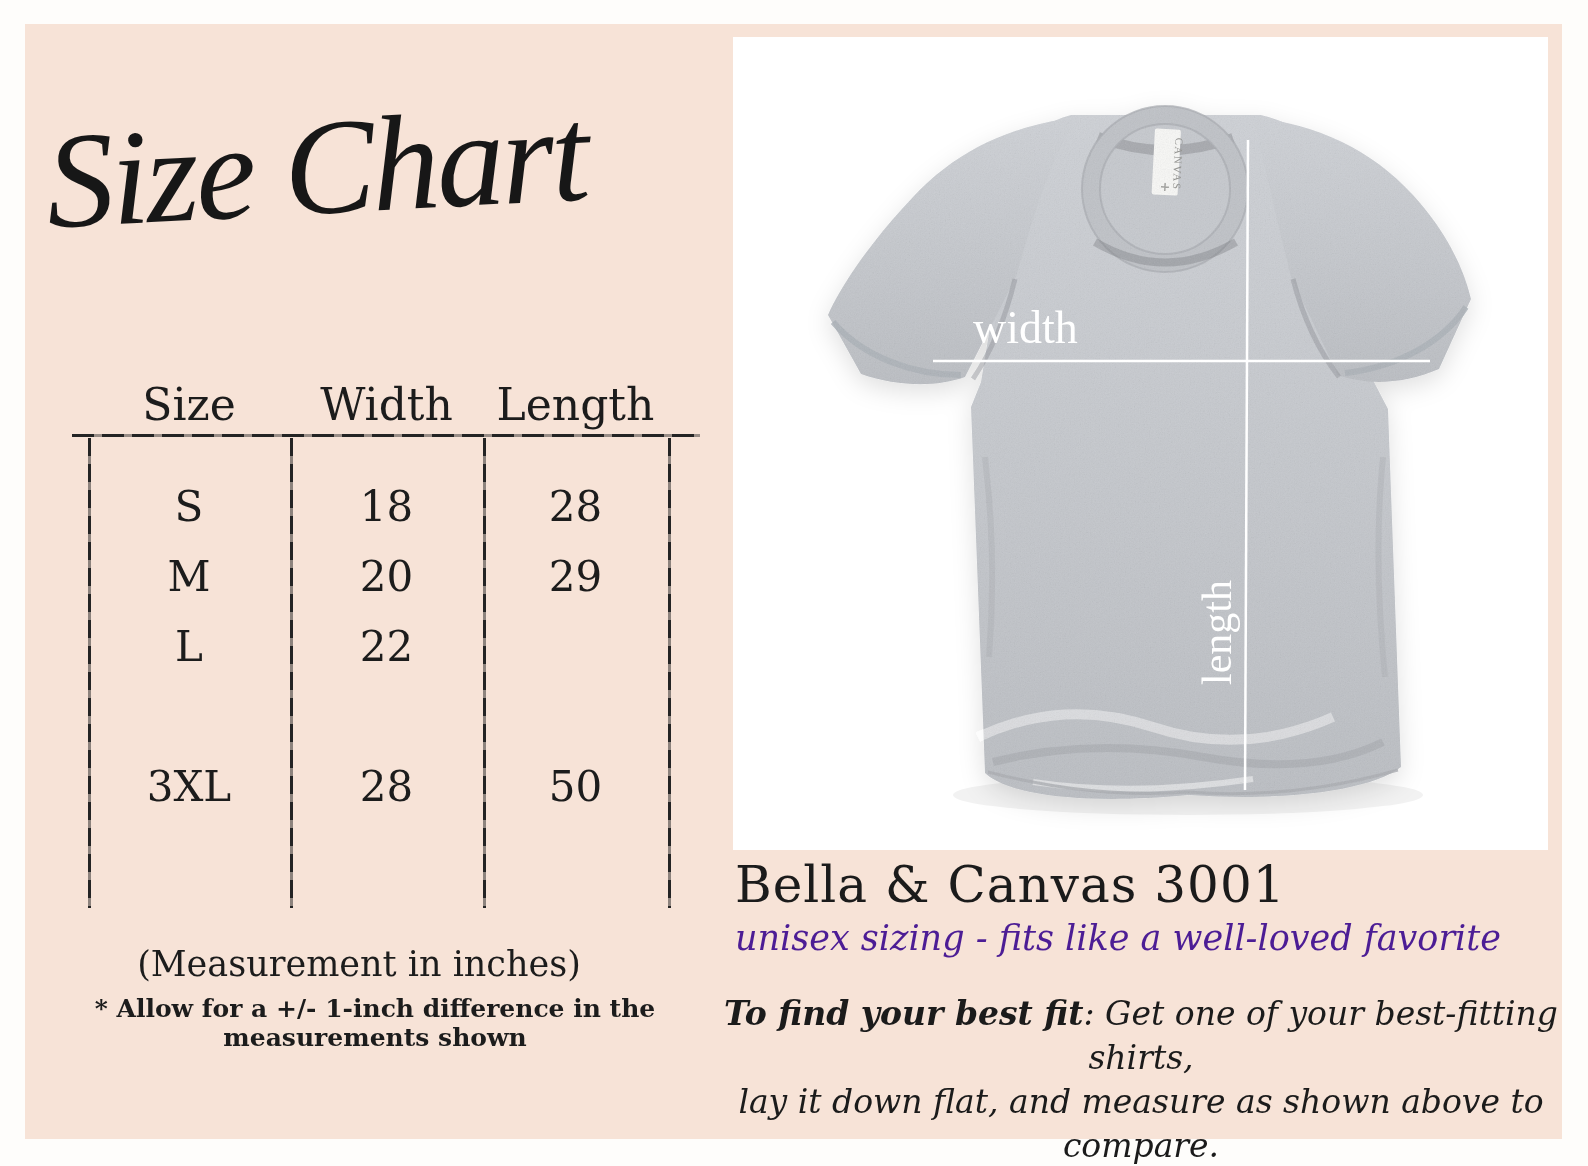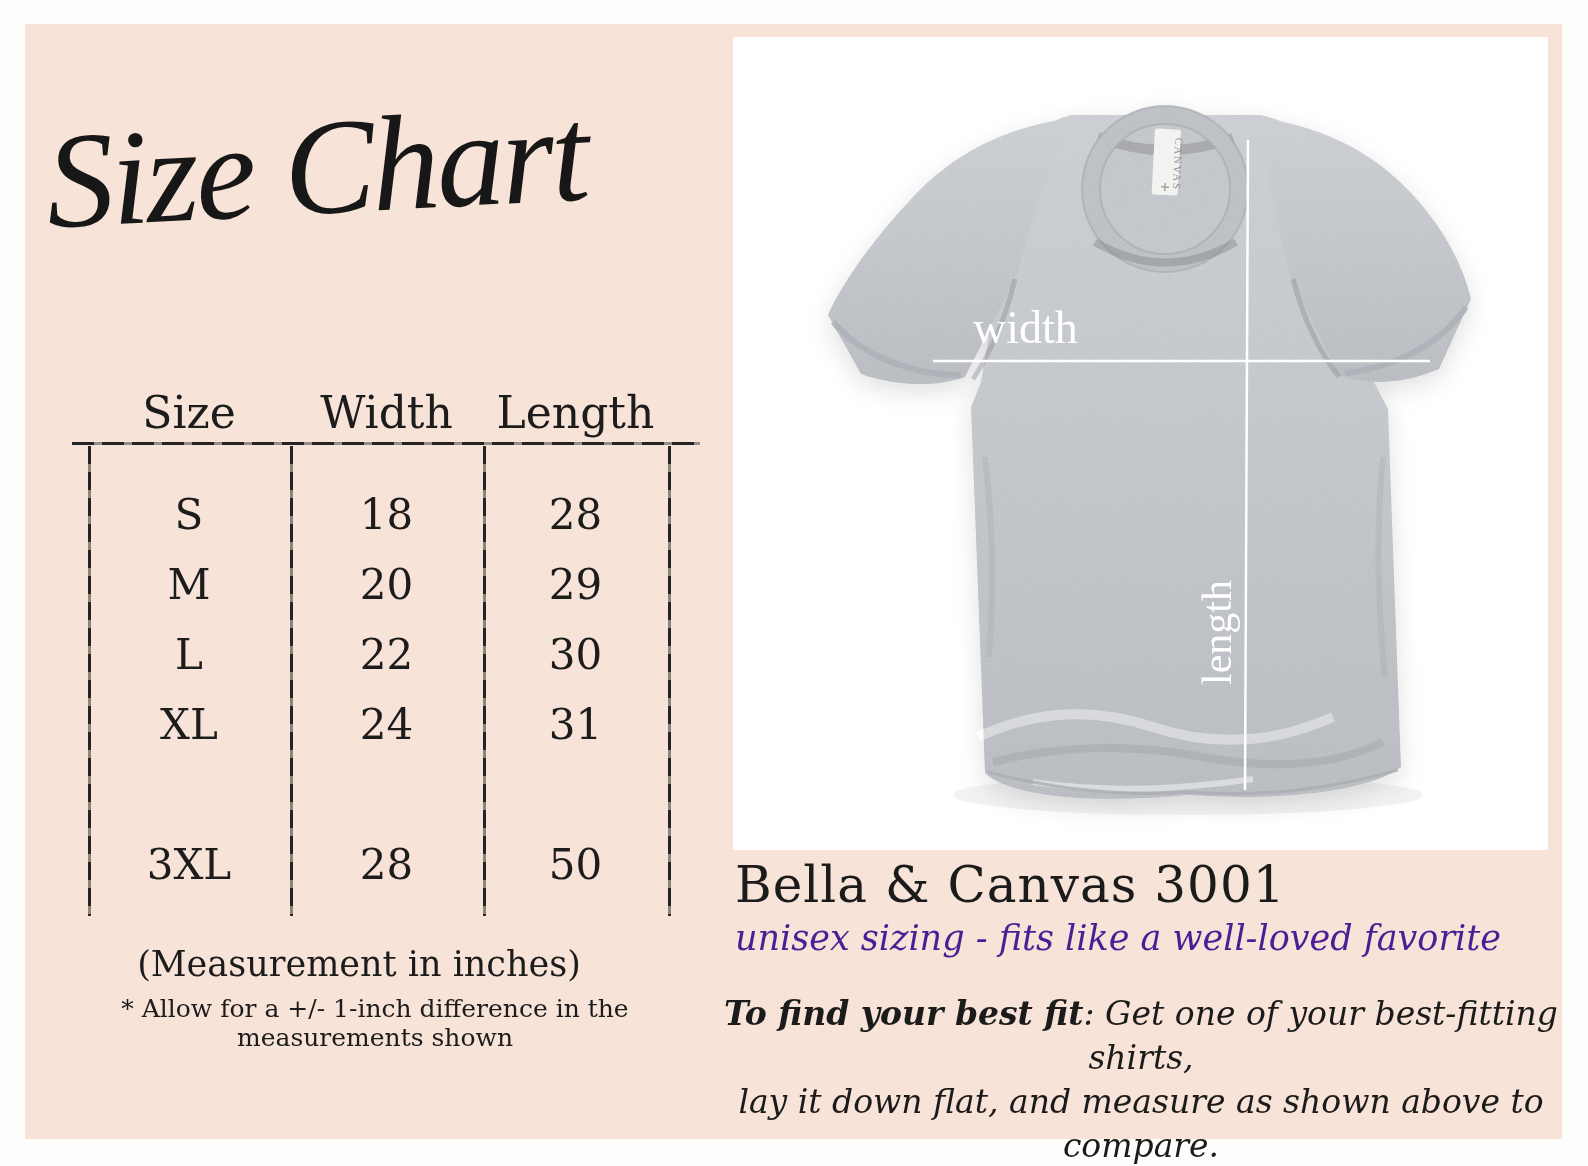--- a/index.html
+++ b/index.html
@@ -5,35 +5,35 @@
   html,body{margin:0;padding:0;background:#fefdfb;}
   .page{position:relative;width:1588px;height:1166px;background:#fefdfb;overflow:hidden;
         font-family:"DejaVu Serif","Liberation Serif",serif;color:#1c1c1c;}
   .panel{position:absolute;left:25px;top:24px;width:1537px;height:1115px;background:#f7e3d7;}
 
   
   .script-title{position:absolute;left:48px;top:96px;width:670px;height:230px;
         font-family:"Liberation Serif","DejaVu Serif",serif;font-style:italic;
         font-size:136px;letter-spacing:-3px;color:#171717;transform:rotate(-3deg);
         white-space:nowrap;line-height:1;}
-  .size-table{position:absolute;left:72px;top:384px;width:628px;height:540px;}
+  .size-table{position:absolute;left:72px;top:376px;width:628px;height:540px;}
   .thead{position:absolute;left:16px;top:0;width:580px;height:58px;display:flex;}
   .thead .hc{font-size:44px;text-align:center;line-height:58px;}
   .hc.c1{width:202px;} .hc.c2{width:193px;} .hc.c3{width:185px;}
   .hline{position:absolute;left:0;top:58px;width:628px;height:3px;
         background:repeating-linear-gradient(90deg,#242424 0 22px,rgba(36,36,36,.45) 22px 30px);}
   .vline{position:absolute;top:62px;height:470px;width:3px;
         background:repeating-linear-gradient(180deg,#242424 0 18px,rgba(36,36,36,.5) 18px 26px);}
   .v1{left:16px;} .v2{left:218px;} .v3{left:411px;} .v4{left:596px;}
   .tbody{position:absolute;left:16px;top:96px;width:580px;}
   .trow{display:flex;height:70px;}
   .trow .tc{font-size:42px;text-align:center;line-height:70px;}
   .tc.c1{width:202px;} .tc.c2{width:193px;} .tc.c3{width:185px;}
   .unit-note{position:absolute;left:34px;top:944px;width:650px;text-align:center;font-size:35px;}
-  .disclaimer{position:absolute;left:28px;top:994px;width:694px;text-align:center;font-size:25px;}
+  .disclaimer{position:absolute;left:28px;top:994px;width:694px;text-align:center;font-size:25px;font-weight:bold;}
 
   
   .photo-box{position:absolute;left:733px;top:37px;width:815px;height:813px;background:#ffffff;}
   .product-name{position:absolute;left:735px;top:856px;font-size:50px;letter-spacing:1px;color:#1b1b1b;}
   .product-tagline{position:absolute;left:735px;top:918px;font-size:35px;font-style:italic;color:#4c1d95;}
   .fit-block{position:absolute;left:705px;top:992px;width:872px;text-align:center;
         font-size:33px;font-style:italic;line-height:44px;color:#1b1b1b;}
   .fit-lead{font-weight:bold;font-style:italic;}
   svg text{font-family:"Liberation Serif","DejaVu Serif",serif;}
 </style>
@@ -63,26 +63,20 @@
         <div class="tc c3">28</div>
       </div>
         <div class="trow">
         <div class="tc c1">M</div>
         <div class="tc c2">20</div>
         <div class="tc c3">29</div>
       </div>
         <div class="trow">
         <div class="tc c1">L</div>
         <div class="tc c2">22</div>
-        <div class="tc c3">30</div>
-      </div>
-        <div class="trow">
-        <div class="tc c1">XL</div>
-        <div class="tc c2">24</div>
-        <div class="tc c3">31</div>
       </div>
         <div class="trow">
       </div>
         <div class="trow">
         <div class="tc c1">3XL</div>
         <div class="tc c2">28</div>
         <div class="tc c3">50</div>
       </div>
       </div>
   </div>

